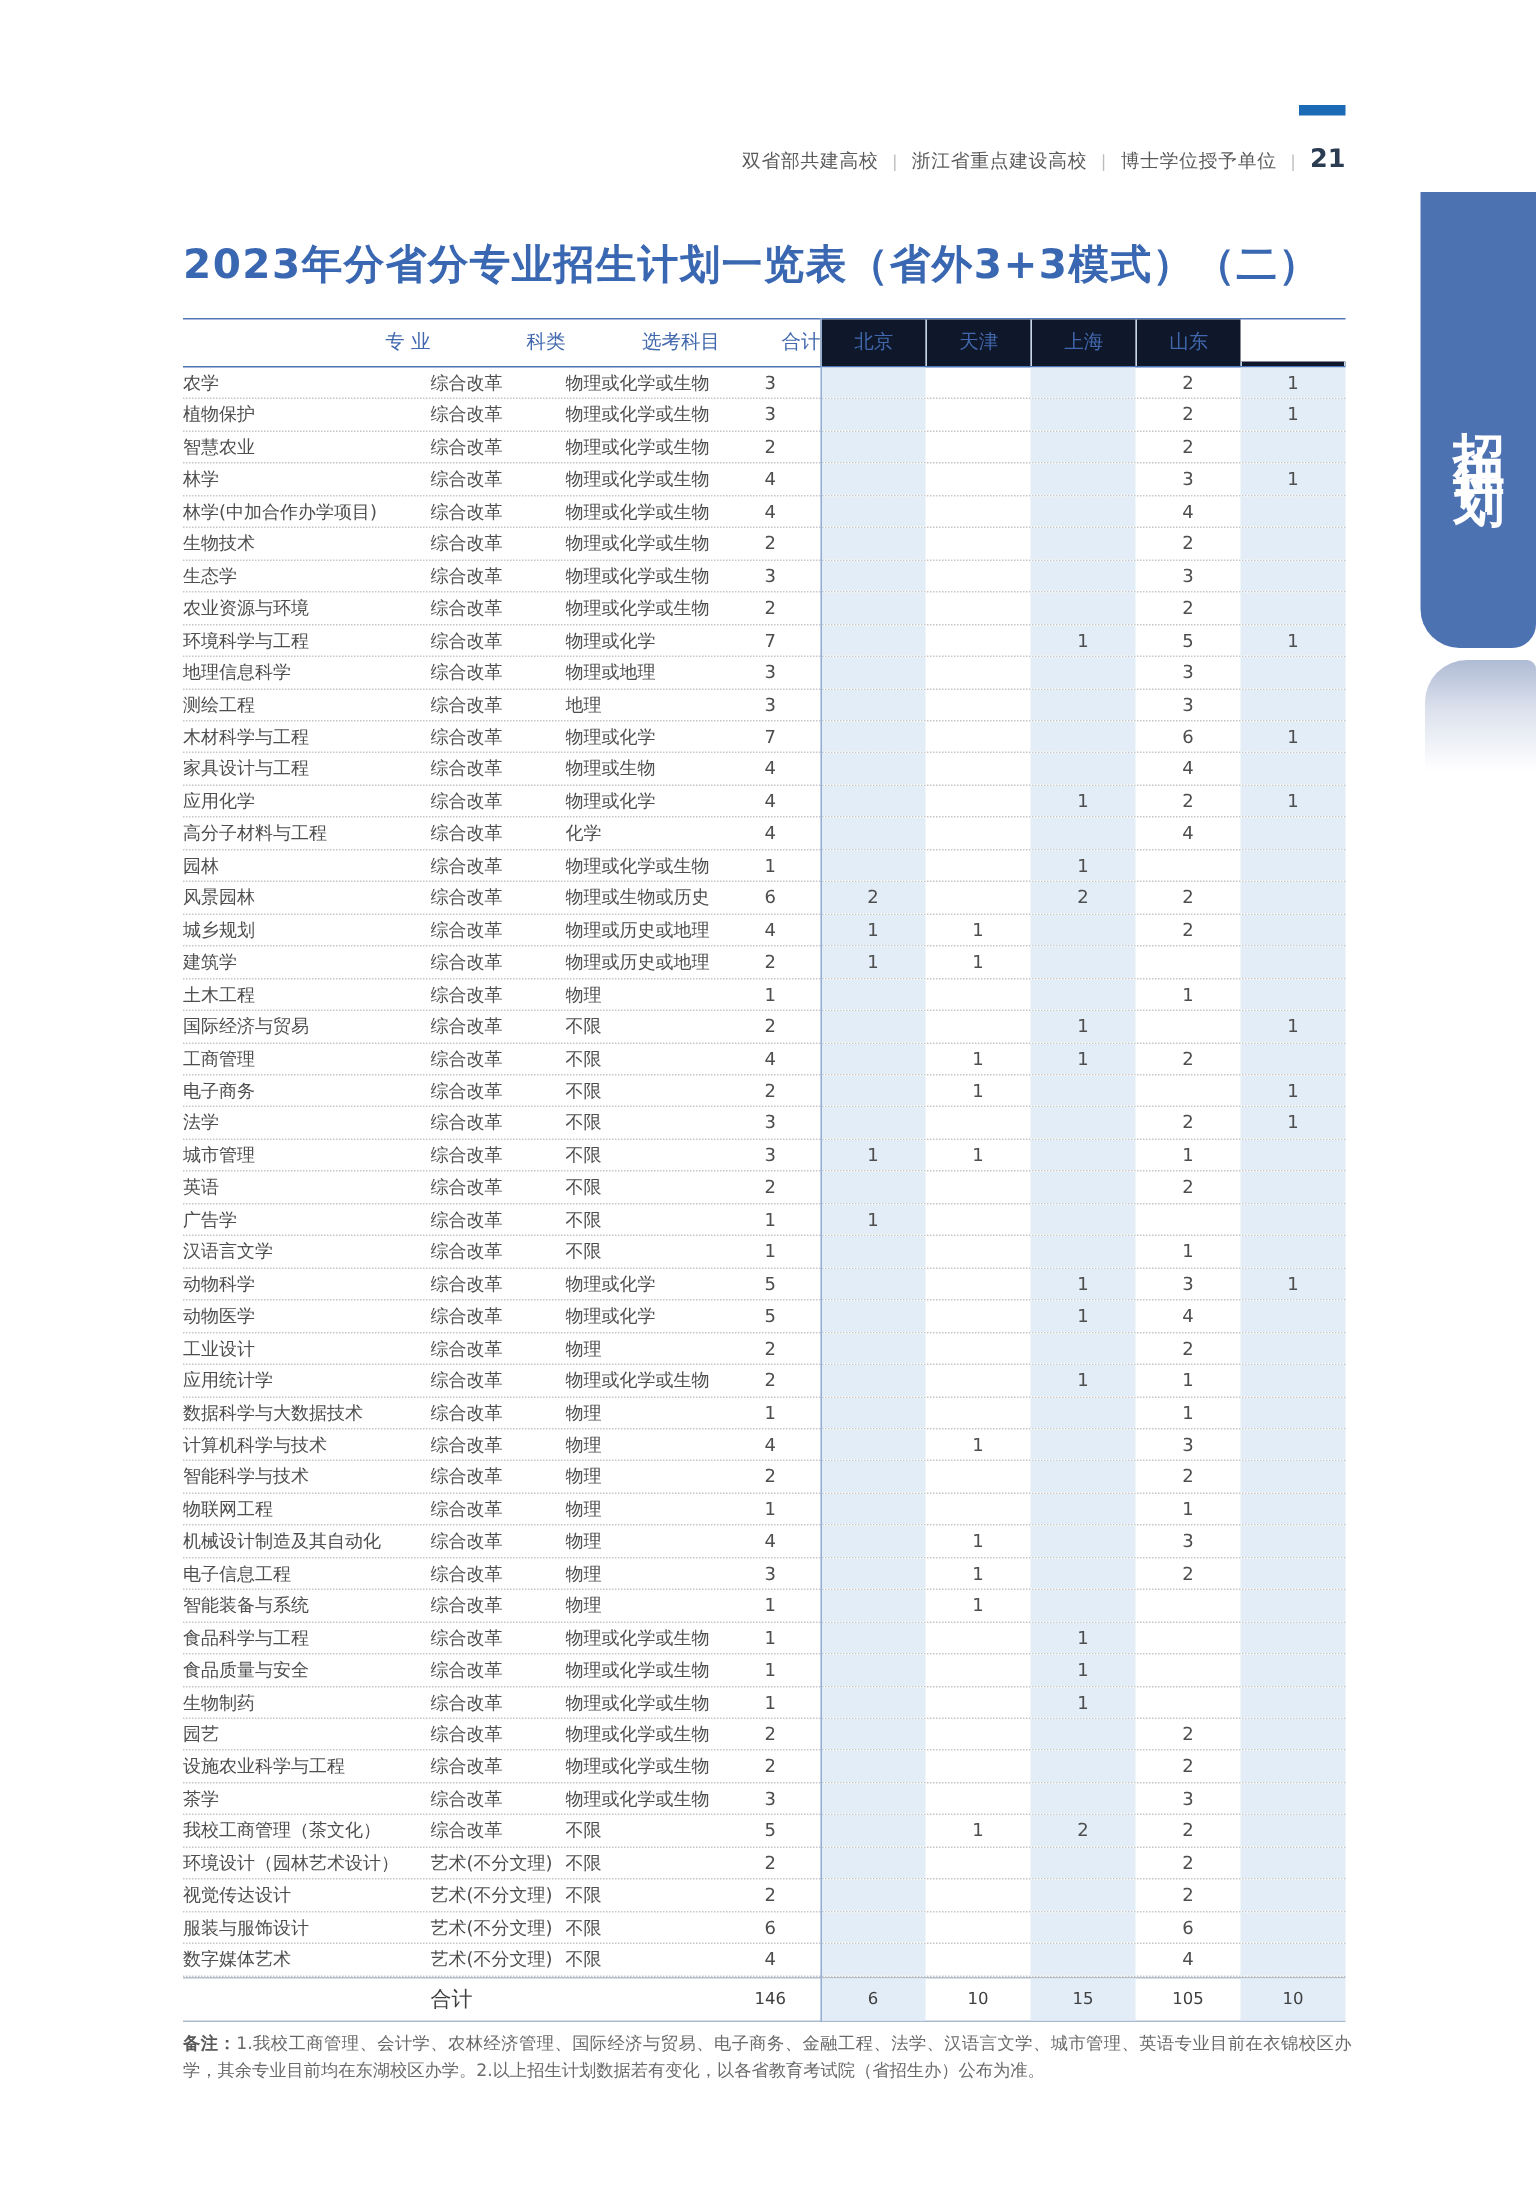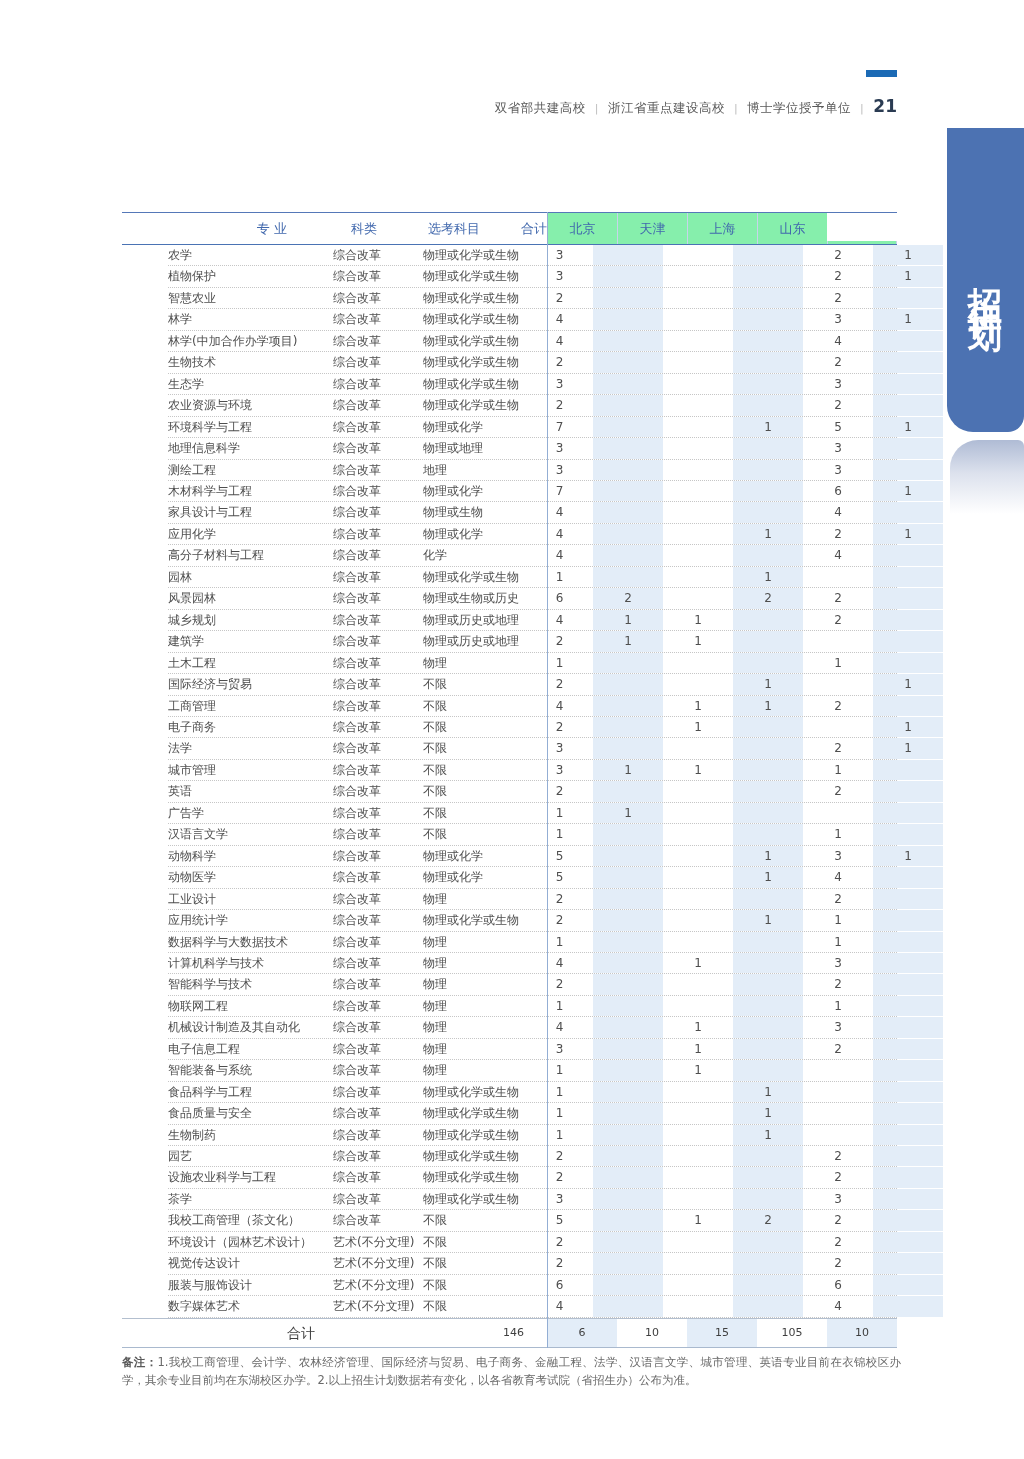--- a/index.html
+++ b/index.html
@@ -14,26 +14,26 @@
   .top-meta .pagenum { font-size:17px; font-weight:bold; color:#2a3b52; letter-spacing:0; }
 
   
   .page-title { position:absolute; left:122px; top:158px; font-size:27px; font-weight:bold; color:var(--accent-blue); letter-spacing:1px; white-space:nowrap; }
 
   
   .table-wrap { position:absolute; left:122px; top:212px; width:775px; }
   .grid-row { display:grid; grid-template-columns:165px 90px 103px 67px 70px 70px 70px 70px 70px; }
   .thead { border-top:1px solid #5578b8; border-bottom:1px solid #4a73b4; height:33px; }
   .thead .cell { font-size:13px; color:#4168ad; line-height:31px;text-align:right; }
-  .thead .prov { text-align:center; background:#86efac; border-left:1px solid #c6d5ea; }
+  .thead .prov { text-align:center; background:#0f172a; border-left:1px solid #c6d5ea; }
   .thead .prov:last-child { border-right:1px solid #c6d5ea;margin-top:28px; }
   .cell { overflow:hidden; white-space:nowrap; }
   .c-left { text-align:left; }
   .c-center { text-align:center; }
-  .tbody .grid-row { height:21.46px; border-bottom:1px dotted #c6c6c6;margin-left:46px; }
+  .tbody .grid-row { height:21.46px; border-bottom:1px dotted #c6c6c6; }
   .tbody .cell { font-size:12px; color:#4e4e4e; line-height:20.4px; }
   .stripe { background:var(--stripe); }
   .total-row { height:30px; border-top:1px solid #b3bfcf; border-bottom:1px solid #a9b9ce; }
   .total-row .cell { font-size:11px; color:#3f3f3f; line-height:28px; }
   .total-row .t-label { font-size:14px; }
   .vline { position:absolute; left:425px; top:0; bottom:0; width:1px; background:#93aed4; }
 
   
   .notes { position:absolute; left:122px; top:1353px; width:779px; font-size:11.5px; line-height:1.6; color:#6a6a6a; text-align:justify; }
   .notes .note-label { font-weight:bold; color:#595959;margin-top:40px; }
@@ -47,20 +47,21 @@
 <body>
 
 <div class="page">
 
   <div class="top-dash"></div>
 
   <div class="top-meta">
     <span>双省部共建高校</span><span class="pipe">|</span><span>浙江省重点建设高校</span><span class="pipe">|</span><span>博士学位授予单位</span><span class="pipe">|</span><span class="pagenum">21</span>
   </div>
 
+  <div class="page-title">2023年分省分专业招生计划一览表（省外3+3模式）（二）</div>
 
   <div class="table-wrap">
     <div class="thead grid-row">
       <div class="cell c-left">专 业</div>
       <div class="cell c-left">科类</div>
       <div class="cell c-left">选考科目</div>
       <div class="cell c-center">合计</div>
       <div class="cell prov">北京</div>
       <div class="cell prov">天津</div>
       <div class="cell prov">上海</div>

